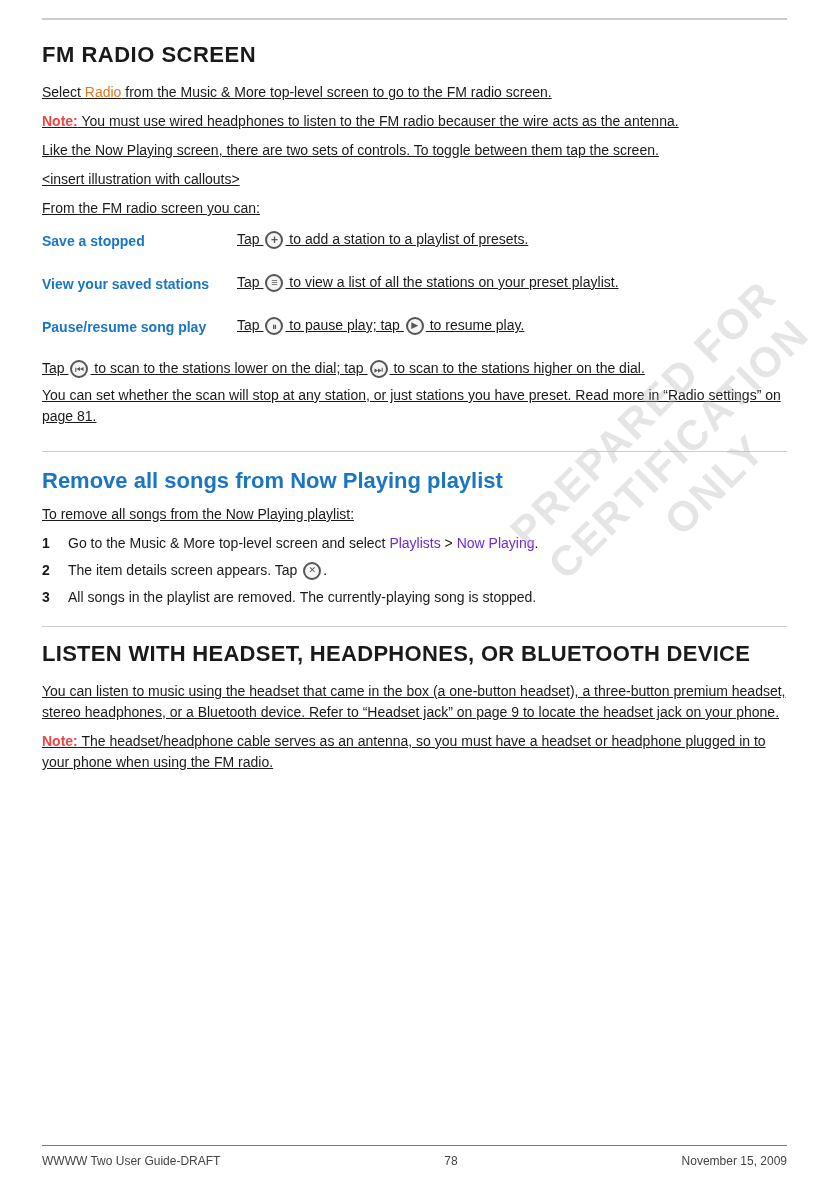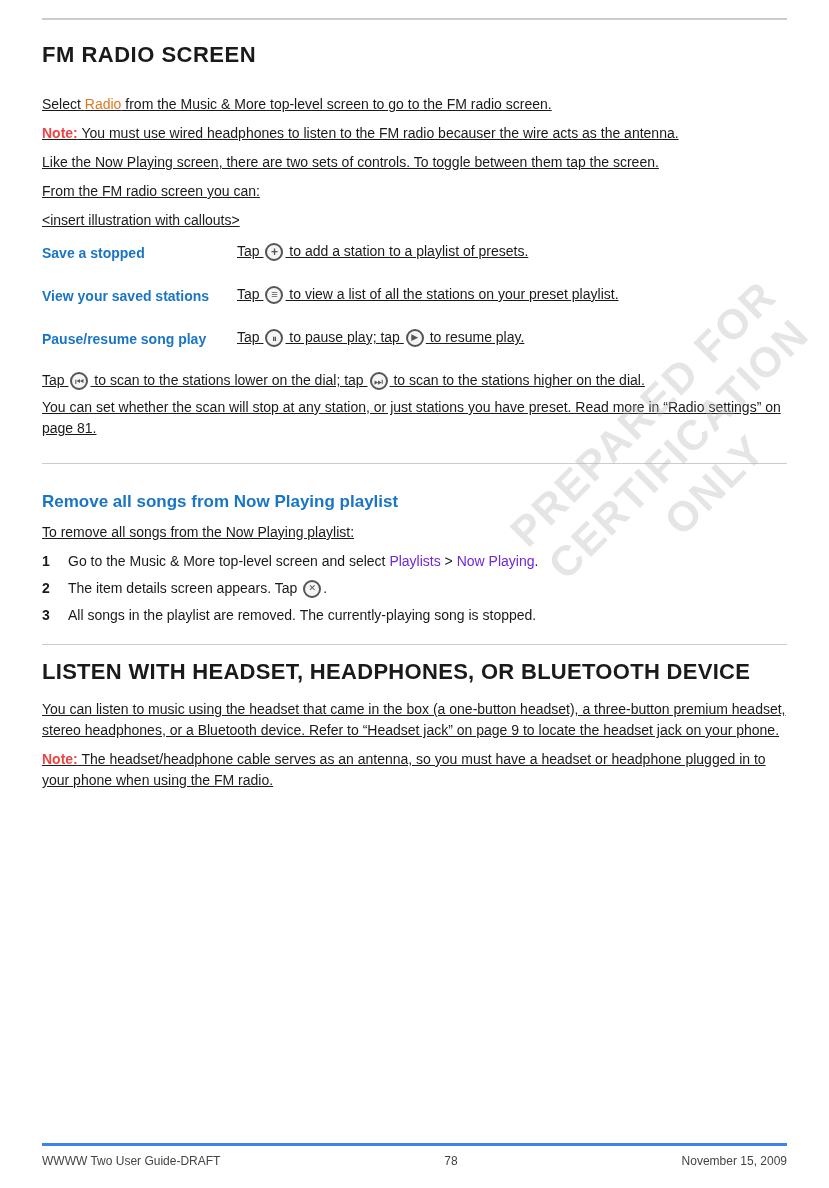--- a/index.html
+++ b/index.html
@@ -54,30 +54,30 @@
       text-transform: uppercase;
       line-height: 1.2;
       text-align: center;
     }
 
     
     .section-title {
       font-size: 22px;
       font-weight: bold;
       color: #1a1a1a;
-      margin-bottom: 26px;
+      margin-bottom: 14px;
       letter-spacing: 0.5px;
     }
 
     .section-title-medium {
-      font-size: 17px;
+      font-size: 22px;
       font-weight: bold;
       color: #1a75c4;
       margin-bottom: 10px;
-      margin-top: 28px;
+      margin-top: 16px;
     }
 
     .section-title-large {
       font-size: 22px;
       font-weight: bold;
       color: #1a1a1a;
       margin-bottom: 14px;
       letter-spacing: 0.3px;
     }
 
@@ -245,21 +245,21 @@
 
     
     .footer {
       position: absolute;
       bottom: 20px;
       left: 42px;
       right: 42px;
       display: flex;
       justify-content: space-between;
       align-items: center;
-      border-top: 3px solid #3b82f6;
+      border-top: 1px solid #3b82f6;
       padding-top: 8px;
       font-size: 12px;
       color: #444;
     }
 
     .footer-center {
       text-align: center;
     }
 
     
@@ -286,22 +286,22 @@
 
     <p>
       <span>Select </span><span class="highlight-orange">Radio</span><span> from the Music &amp; More top-level screen to go to the FM radio screen.</span>
     </p>
 
     <p>
       <span class="note-label">Note:</span><span> You must use wired headphones to listen to the FM radio becauser the wire acts as the antenna.</span>
     </p>
 
     <p>Like the Now Playing screen, there are two sets of controls. To toggle between them tap the screen.</p>
+    <p>&lt;insert illustration with callouts&gt;</p>
     <p>From the FM radio screen you can:</p>
-    <p>&lt;insert illustration with callouts&gt;</p>
 
     <div class="features-table">
 
       <div class="feature-row">
         <div class="feature-label">Save a stopped</div>
         <div class="feature-desc">
           <p>Tap <span class="icon-inline add"></span> to add a station to a playlist of presets.</p>
         </div>
       </div>
 

